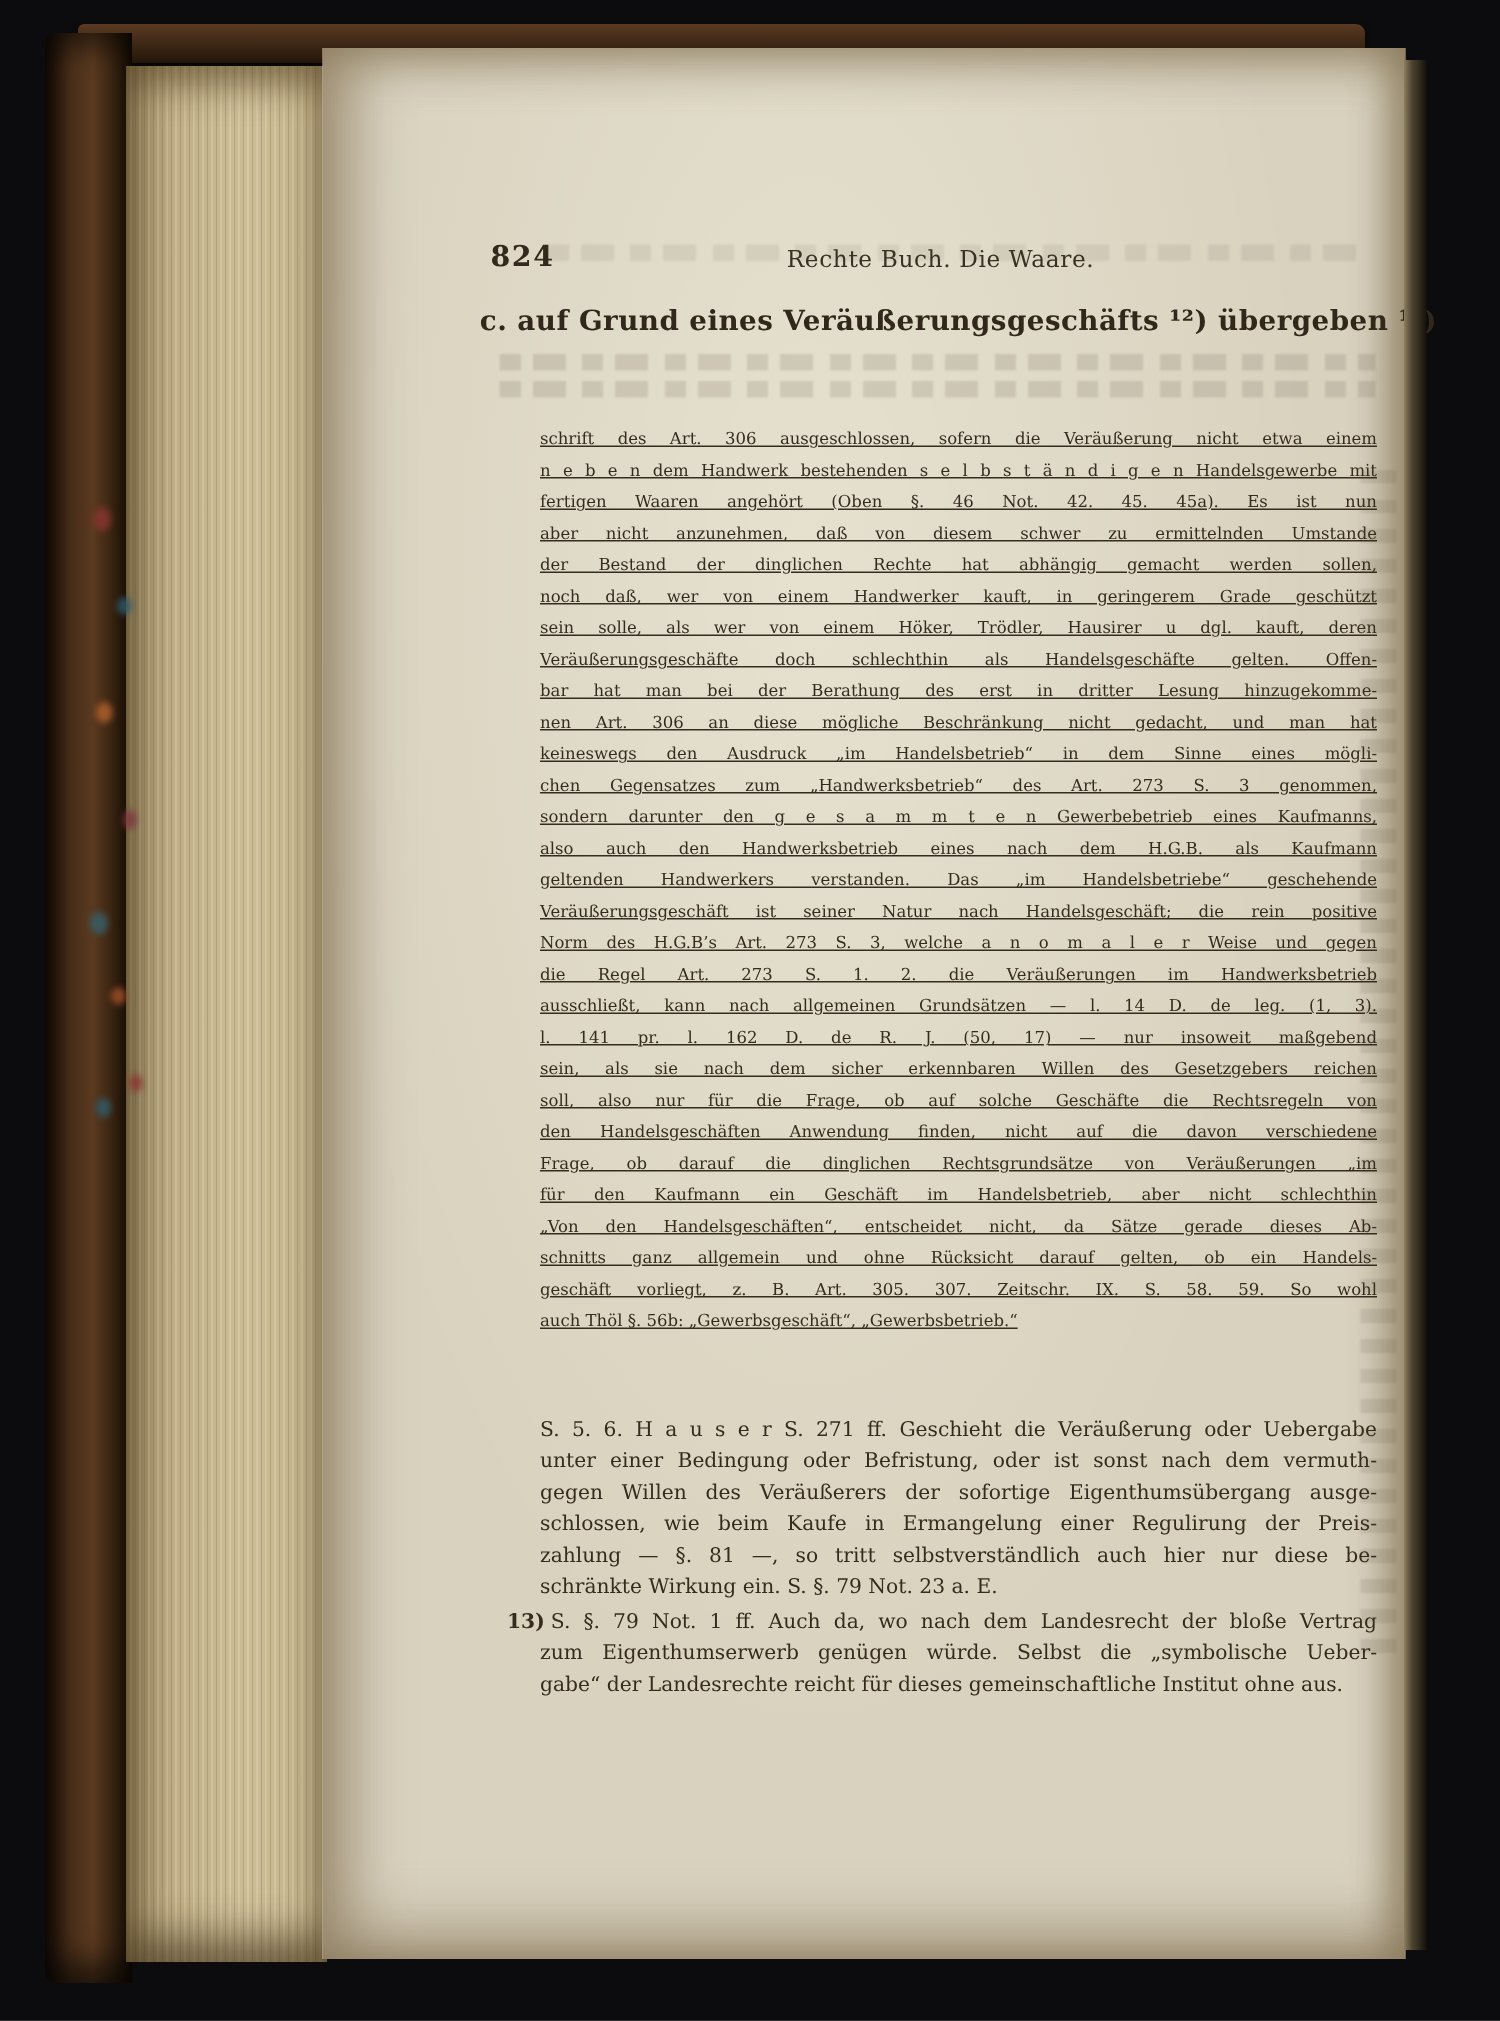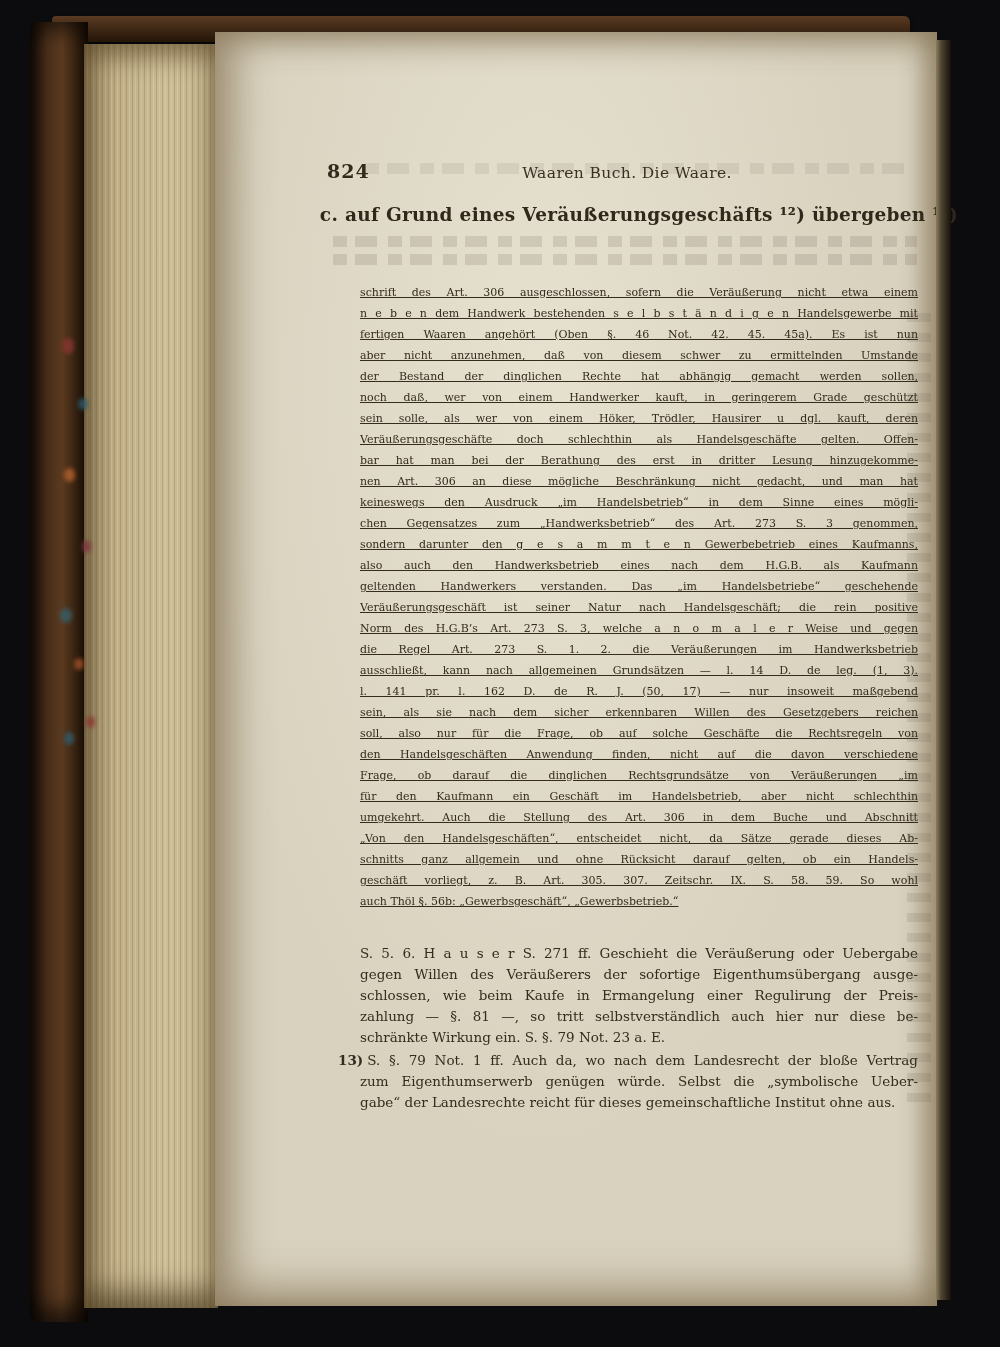--- a/index.html
+++ b/index.html
@@ -111,21 +111,21 @@
   <div class="marble-dot" style="left:82px;top:540px;width:9px;height:13px;background:#7e3440;"></div>
   <div class="marble-dot" style="left:60px;top:608px;width:12px;height:15px;background:#35606b;"></div>
   <div class="marble-dot" style="left:74px;top:658px;width:10px;height:12px;background:#a3522c;"></div>
   <div class="marble-dot" style="left:86px;top:716px;width:9px;height:12px;background:#8a3530;"></div>
   <div class="marble-dot" style="left:64px;top:732px;width:10px;height:13px;background:#2f5d6e;"></div>
 
   <div class="page">
 
     <div class="bleed bleed-header"></div>
     <div class="pageno">824</div>
-    <div class="running">Waaren Buch.  Die Waare.</div>
+    <div class="running">Rechte Buch.  Die Waare.</div>
 
     <div class="heading">c. auf Grund eines Veräußerungsgeschäfts ¹²) übergeben ¹³)</div>
     <div class="bleed bleed-h1"></div>
     <div class="bleed bleed-h2"></div>
 
     <div class="body-block" id="body-lines">
         <div class="tline">schrift des Art. 306 ausgeschlossen, sofern die Veräußerung nicht etwa einem</div>
         <div class="tline">n e b e n  dem Handwerk bestehenden  s e l b s t ä n d i g e n  Handelsgewerbe mit</div>
         <div class="tline">fertigen Waaren angehört (Oben §. 46 Not. 42. 45. 45a).  Es ist nun</div>
         <div class="tline">aber nicht anzunehmen, daß von diesem schwer zu ermittelnden Umstande</div>
@@ -143,30 +143,30 @@
         <div class="tline">Veräußerungsgeschäft ist seiner Natur nach Handelsgeschäft; die rein positive</div>
         <div class="tline">Norm des H.G.B’s Art. 273 S. 3, welche  a n o m a l e r  Weise und gegen</div>
         <div class="tline">die Regel Art. 273 S. 1. 2. die Veräußerungen im Handwerksbetrieb</div>
         <div class="tline">ausschließt, kann nach allgemeinen Grundsätzen — l. 14 D. de leg. (1, 3).</div>
         <div class="tline">l. 141 pr. l. 162 D. de R. J. (50, 17) — nur insoweit maßgebend</div>
         <div class="tline">sein, als sie nach dem sicher erkennbaren Willen des Gesetzgebers reichen</div>
         <div class="tline">soll, also nur für die Frage, ob auf solche Geschäfte die Rechtsregeln von</div>
         <div class="tline">den Handelsgeschäften Anwendung finden, nicht auf die davon verschiedene</div>
         <div class="tline">Frage, ob darauf die dinglichen Rechtsgrundsätze von Veräußerungen „im</div>
         <div class="tline">für den Kaufmann ein Geschäft im Handelsbetrieb, aber nicht schlechthin</div>
-        <div class="tline">umgekehrt.  Auch die Stellung des Art. 306 in dem Buche und Abschnitt</div>
         <div class="tline">„Von den Handelsgeschäften“, entscheidet nicht, da Sätze gerade dieses Ab-</div>
         <div class="tline">schnitts ganz allgemein und ohne Rücksicht darauf gelten, ob ein Handels-</div>
         <div class="tline">geschäft vorliegt, z. B. Art. 305. 307. Zeitschr. IX. S. 58. 59.  So wohl</div>
         <div class="tline last">auch Thöl §. 56b: „Gewerbsgeschäft“, „Gewerbsbetrieb.“</div>
       </div>
 
     <div class="footnotes" id="footnotes">
         <div class="footnote">
           <div class="tline fline">S. 5. 6.  H a u s e r  S. 271 ff. Geschieht die Veräußerung oder Uebergabe</div>
+          <div class="tline fline">unter einer Bedingung oder Befristung, oder ist sonst nach dem vermuth-</div>
           <div class="tline fline">gegen Willen des Veräußerers der sofortige Eigenthumsübergang ausge-</div>
           <div class="tline fline">schlossen, wie beim Kaufe in Ermangelung einer Regulirung der Preis-</div>
           <div class="tline fline">zahlung — §. 81 —, so tritt selbstverständlich auch hier nur diese be-</div>
           <div class="tline fline last">schränkte Wirkung ein.  S. §. 79 Not. 23 a. E.</div>
         </div>
         <div class="footnote">
           <div class="tline fline first"><span class="fn-marker">13)</span><span>S. §. 79 Not. 1 ff. Auch da, wo nach dem Landesrecht der bloße Vertrag</span></div>
           <div class="tline fline">zum Eigenthumserwerb genügen würde.  Selbst die „symbolische Ueber-</div>
           <div class="tline fline last">gabe“ der Landesrechte reicht für dieses gemeinschaftliche Institut ohne aus.</div>
         </div>

